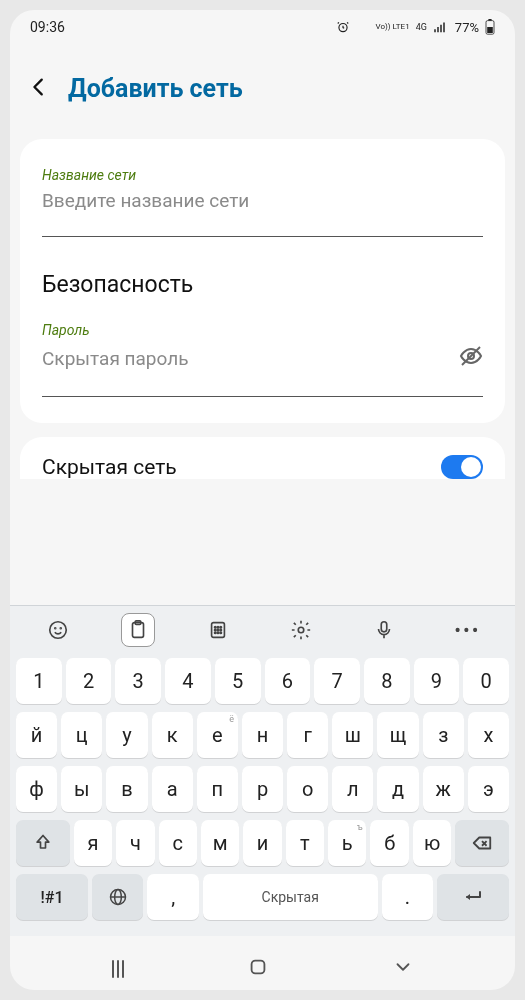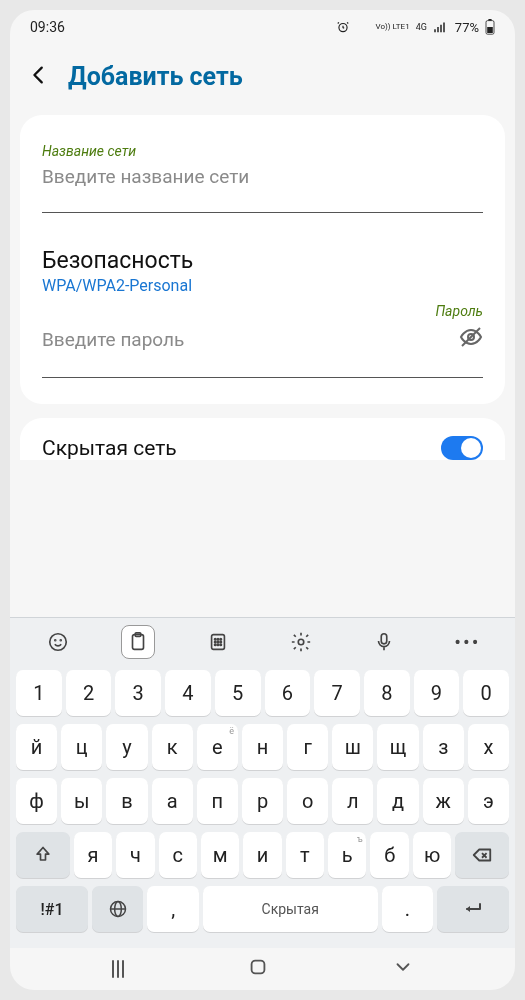--- a/index.html
+++ b/index.html
@@ -12,20 +12,21 @@
       overflow: hidden;
     }
     .phone {
       position: absolute;
       inset: 10px;
       background: #f6f6f6;
       border-radius: 24px;
       overflow: hidden;
       display: flex;
       flex-direction: column;
+      gap: 12px;
     }
 
     
     .statusbar {
       height: 34px;
       display: flex;
       align-items: center;
       justify-content: space-between;
       padding: 0 20px;
       font-size: 14px;
@@ -76,21 +77,21 @@
     .section-title {
       font-size: 23px;
       color: #111;
       margin-top: 34px;
       margin-bottom: 2px;
     }
     .section-value {
       font-size: 16px;
       color: #1976d2;
     }
-    .gap24 { margin-top: 8px; text-align: right; }
+    .gap24 { margin-top: 24px; }
     .eye-icon { color: #666; }
 
     .hidden-card {
       background: #fff;
       border-radius: 22px 22px 0 0;
       padding: 18px 22px 0 22px;
       display: flex;
       align-items: center;
       justify-content: space-between;
     }
@@ -225,25 +226,24 @@
 
   <div class="content">
     <div class="card">
 
       <div class="field-label">Название сети</div>
       <div class="input-line">
         <span class="input-placeholder">Введите название сети</span>
       </div>
 
       <div class="section-title">Безопасность</div>
-      <div class="section-value">WPA/WPA2-Personal</div>
 
       <div class="field-label gap24">Пароль</div>
       <div class="input-line">
-        <span class="input-placeholder">Введите пароль</span>
+        <span class="input-placeholder">Скрытая пароль</span>
         <span class="eye-icon">
           <svg viewBox="0 0 24 24" width="24" height="24" fill="none" stroke="currentColor" stroke-width="2">
               <path d="M2 12s3.5-7 10-7 10 7 10 7-3.5 7-10 7S2 12 2 12z"></path>
               <circle cx="12" cy="12" r="3"></circle>
               <line x1="3" y1="21" x2="21" y2="3"></line>
             </svg>
         </span>
       </div>
 
     </div>

